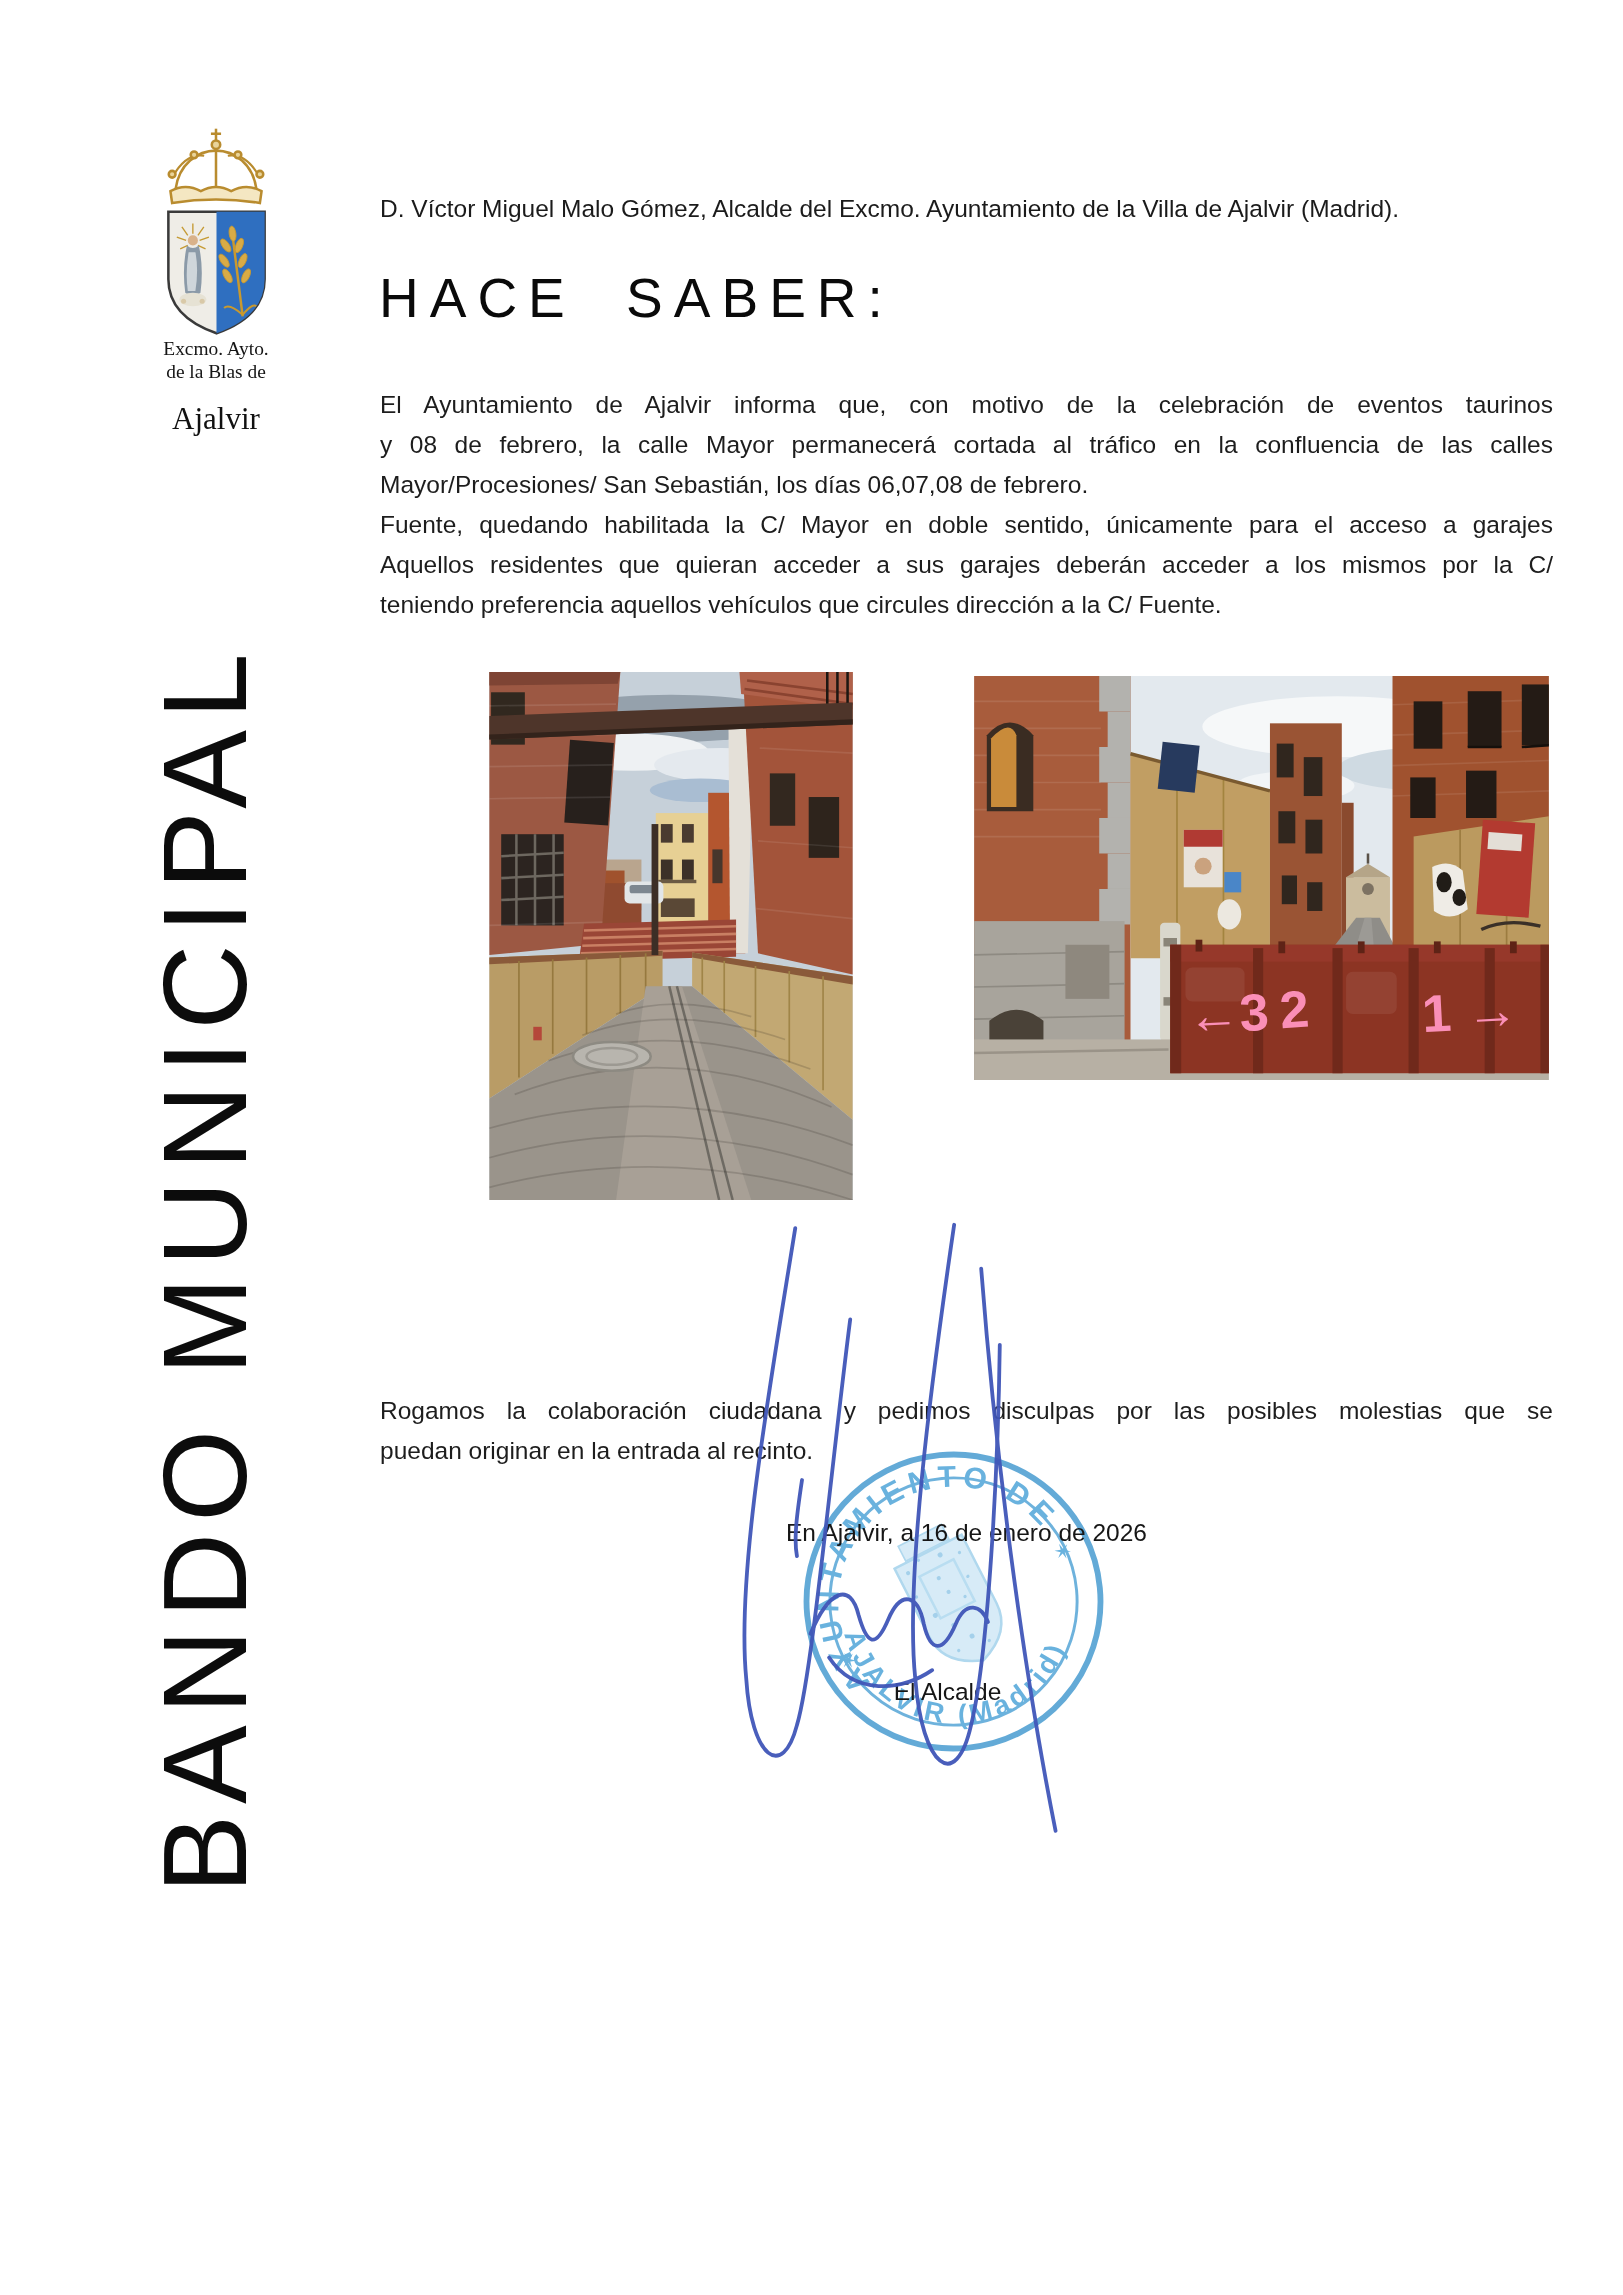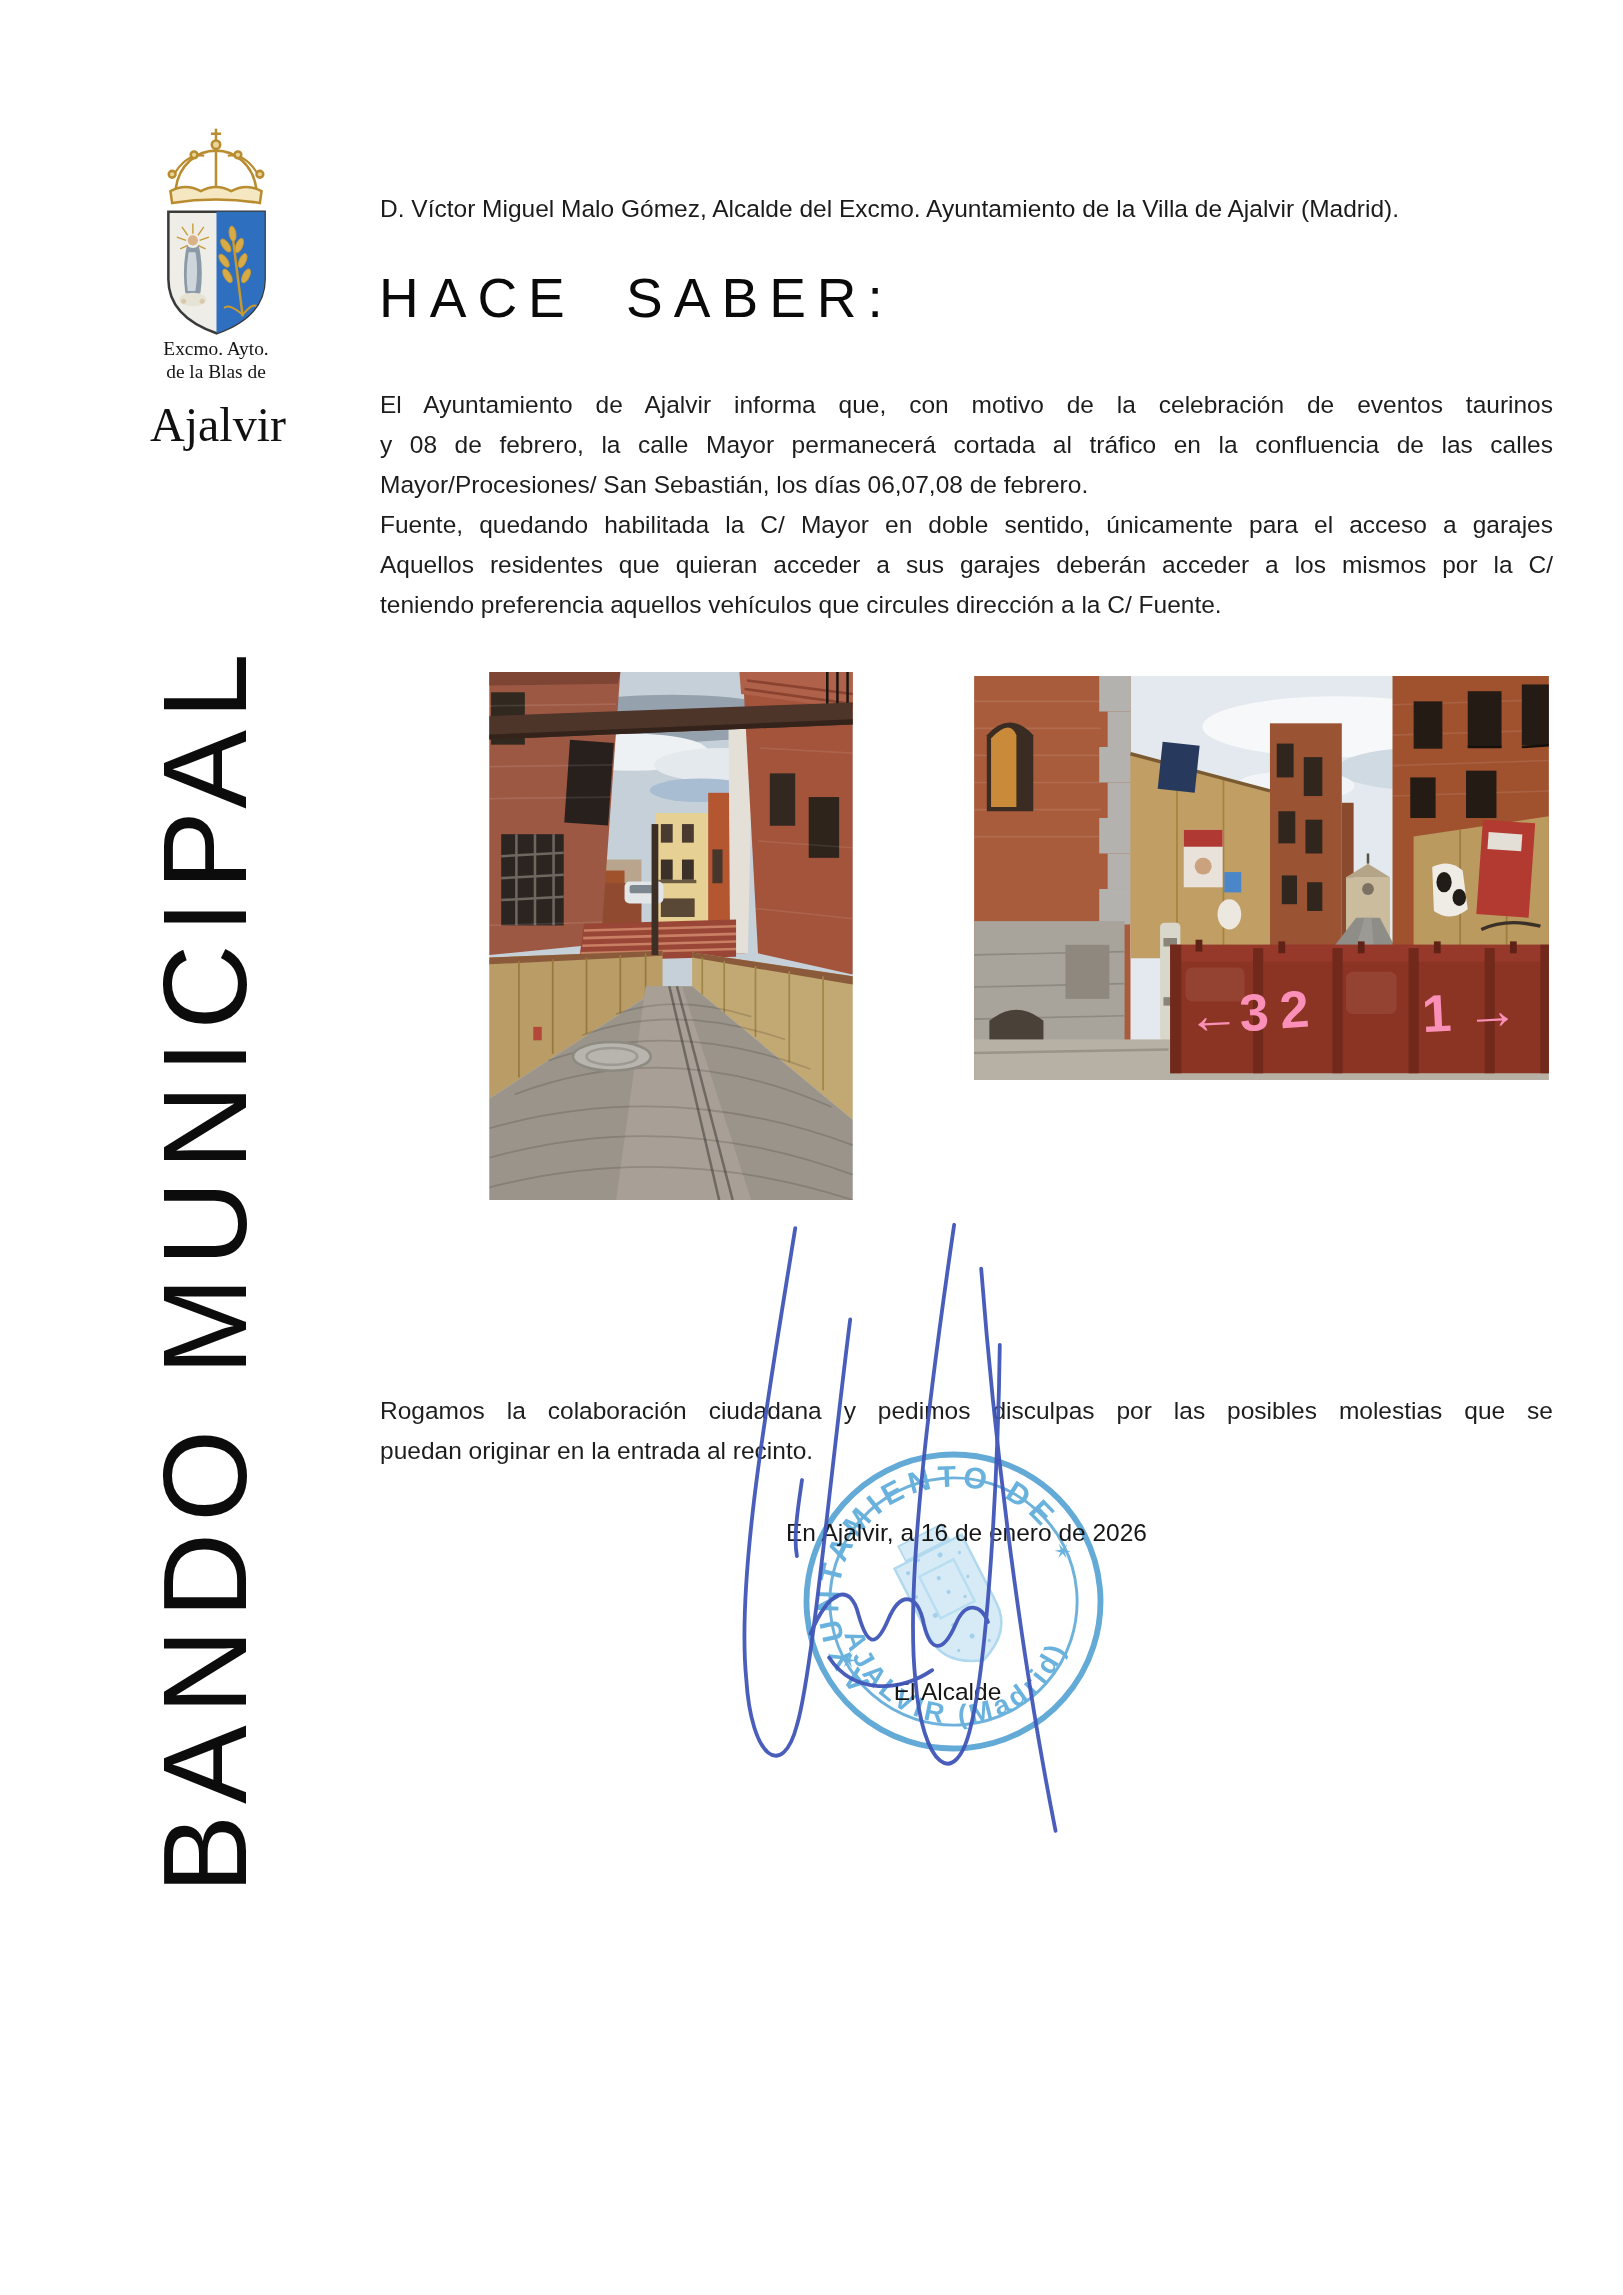--- a/index.html
+++ b/index.html
@@ -5,21 +5,21 @@
   html,body{margin:0;padding:0;background:#e8e8e8;}
   .page{
     position:relative;width:1623px;height:2295px;background:#ffffff;
     font-family:"Liberation Sans",sans-serif;color:#1f1f1f;overflow:hidden;
     margin:0 auto;
   }
   
   .logo-block{position:absolute;left:150px;top:127px;width:132px;text-align:center;font-family:Liberation Serif, serif;}
   .logo-block svg{display:block;margin:0 auto;}
   .org-line{font-size:19.4px;line-height:23px;color:#151515;}
-  .org-name{font-size:48px;line-height:44px;margin-top:20px;color:#111;}
+  .org-name{font-size:31px;line-height:44px;margin-top:14px;color:#111;}
   
   .side-banner{
     position:absolute;left:142px;top:558px;width:1420px;height:127px;
     transform-origin:0 0;transform:rotate(-90deg) translateX(-1420px);
     font-size:118px;letter-spacing:11px;text-align:center;line-height:127px;
     color:#0c0c0c;white-space:nowrap;
   }
   
   .intro{position:absolute;left:380px;top:194px;width:1175px;font-size:24.5px;line-height:29px;color:#1b1b1b;}
   .hace-saber{

